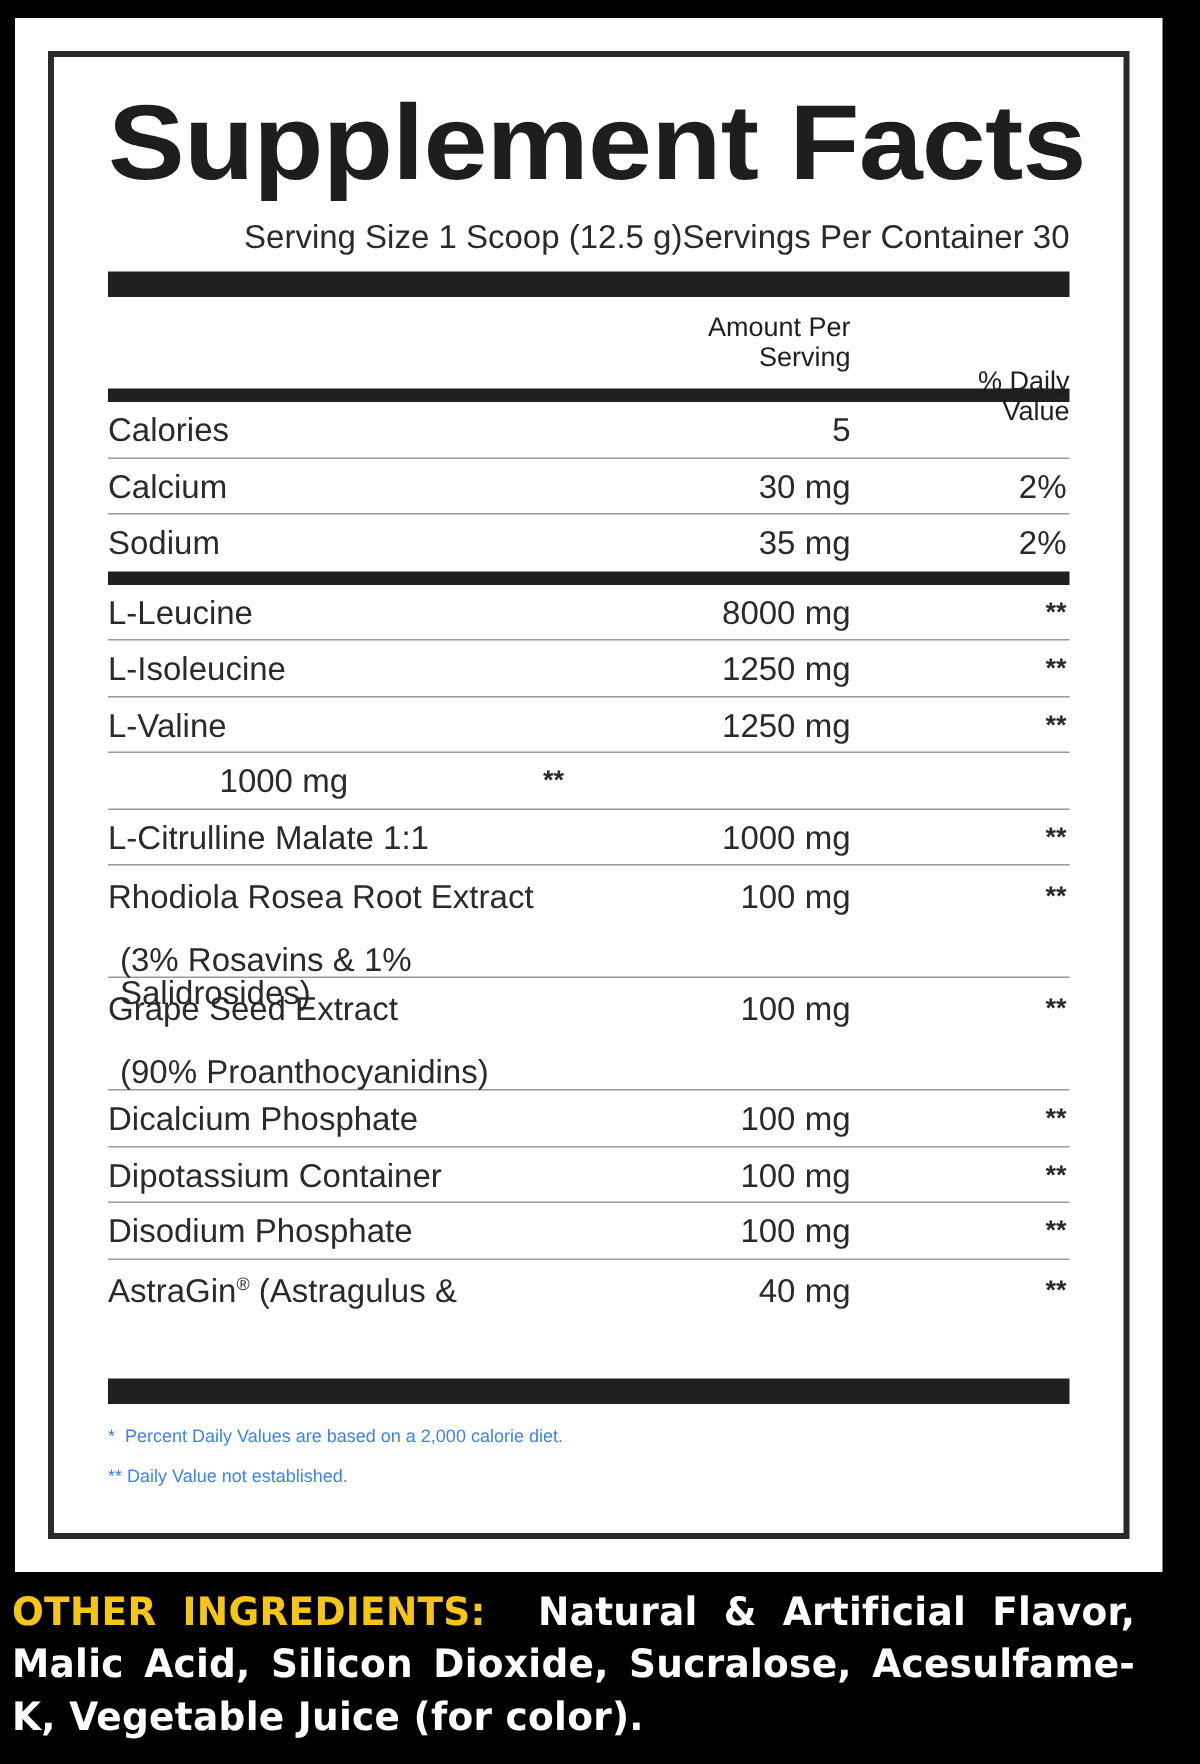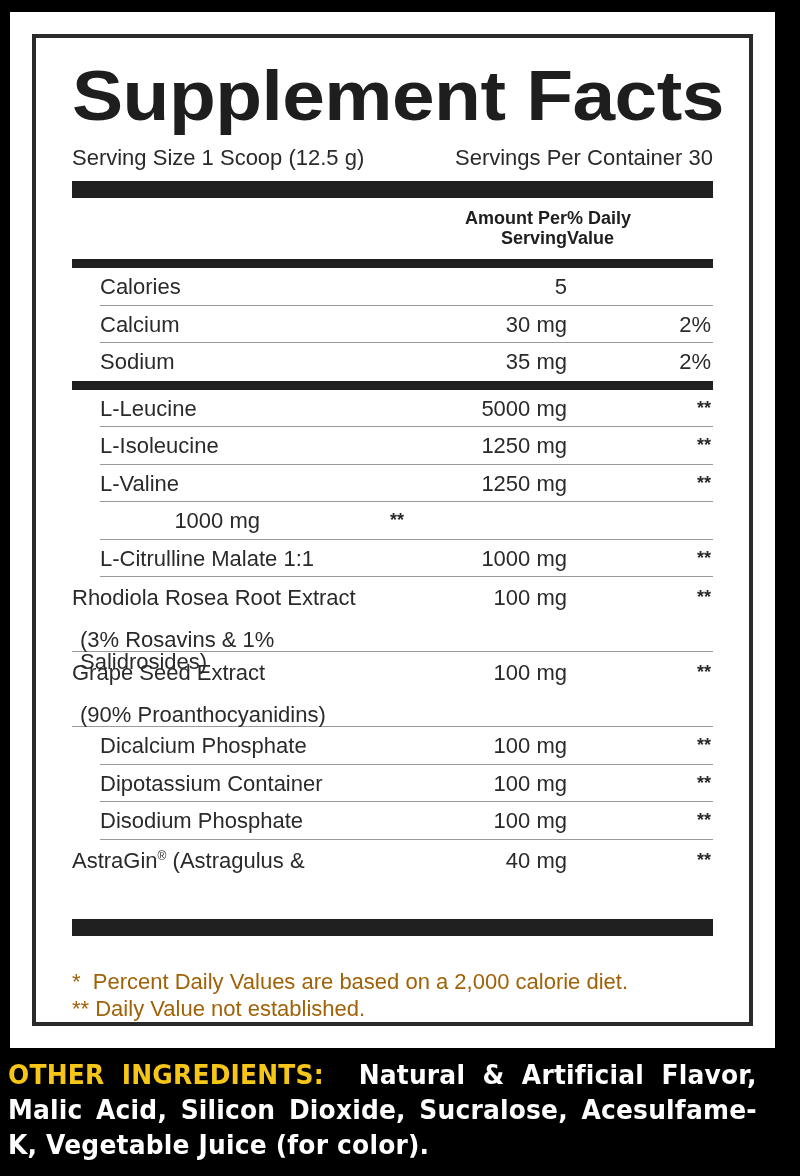--- a/index.html
+++ b/index.html
@@ -16,51 +16,51 @@
       padding: 0 36px 0 36px;
       position: relative;
     }
 
     .title {
       font-weight: bold; font-size: 71px; letter-spacing: -0.5px;
       color: #1e1e1e; line-height: 1; margin-top: 22px;
       white-space: nowrap; transform: scaleX(1.08); transform-origin: left;
     }
     .serving-line {
-      display: flex; justify-content: space-between; font-size: 22px;
+      display: flex; justify-content: flex-end; font-size: 22px;
       color: #2a2a2a; margin-top: 16px; line-height: 1;
     }
     .bar-thick { height: 17px; background: #202020; margin-top: 12px; }
     .bar-med { height: 9px; background: #202020; }
 
     .header-row {
       display: flex; justify-content: flex-end; height: 61px; align-items: flex-start;
-      padding-top: 10px; font-weight: bold; font-size: 18px; line-height: 20px; color: #1e1e1e;
+      padding-top: 10px; font-weight: normal; font-size: 18px; line-height: 20px; color: #1e1e1e;
     }
     .header-row .h-amount { width: 160px; text-align: right; }
-    .header-row .h-dv { width: 146px; text-align: left; }
+    .header-row .h-dv { width: 146px; text-align: right; margin-top: 36px; }
 
     .row {
       display: flex; align-items: flex-start; border-bottom: 1.5px solid #9a9a9a;
       font-size: 22px; color: #2a2a2a; line-height: 1;
     }
-    .row.single { height: 37.5px; padding-top: 8px; margin-left: 28px; }
+    .row.single { height: 37.5px; padding-top: 8px; }
     .row.double { height: 75px; padding-top: 10px; }
     .row.no-border { border-bottom: none; }
     .row .name { flex: 1; }
     .row .name .sub { display: block; padding-left: 8px; margin-top: 20px; }
     .row .amount { width: 160px; text-align: right; }
     .row .dv { width: 146px; text-align: right; padding-right: 2px; }
     .row .dv.stars { font-weight: bold; font-size: 18px; padding-top: 1px; }
     .row .dv.star-sup sup { font-size: 12px; }
     .reg { font-size: 12px; vertical-align: super; line-height: 0; }
 
     .bar-bottom { height: 17px; background: #202020; margin-top: 4px; }
 
-    .footnotes { margin-top: 32px; font-size: 22px; color: #a16207; line-height: 27px; }
+    .footnotes { margin-top: 8px; font-size: 12px; color: #3b82f6; line-height: 27px; }
 
     .other {
       position: absolute; left: 8px; top: 1058px; width: 780px;
       font-family: "DejaVu Sans", sans-serif; font-weight: bold; font-size: 26px;
       line-height: 35px; color: #fff; text-align: justify; text-align-last: left;
       letter-spacing: 0.2px;
       transform: scaleX(0.96); transform-origin: left;
     }
     .other .other-label { color: #f5c518; }
   </style>
@@ -105,21 +105,21 @@
     <div class="row single no-border">
       <span class="name">Sodium</span>
       <span class="amount">35 mg</span>
       <span class="dv">2%</span>
     </div>
 
     <div class="bar-med"></div>
 
     <div class="row single">
       <span class="name">L-Leucine</span>
-      <span class="amount">5000 mg</span>
+      <span class="amount">8000 mg</span>
       <span class="dv stars">**</span>
     </div>
     <div class="row single">
       <span class="name">L-Isoleucine</span>
       <span class="amount">1250 mg</span>
       <span class="dv stars">**</span>
     </div>
     <div class="row single">
       <span class="name">L-Valine</span>
       <span class="amount">1250 mg</span>

